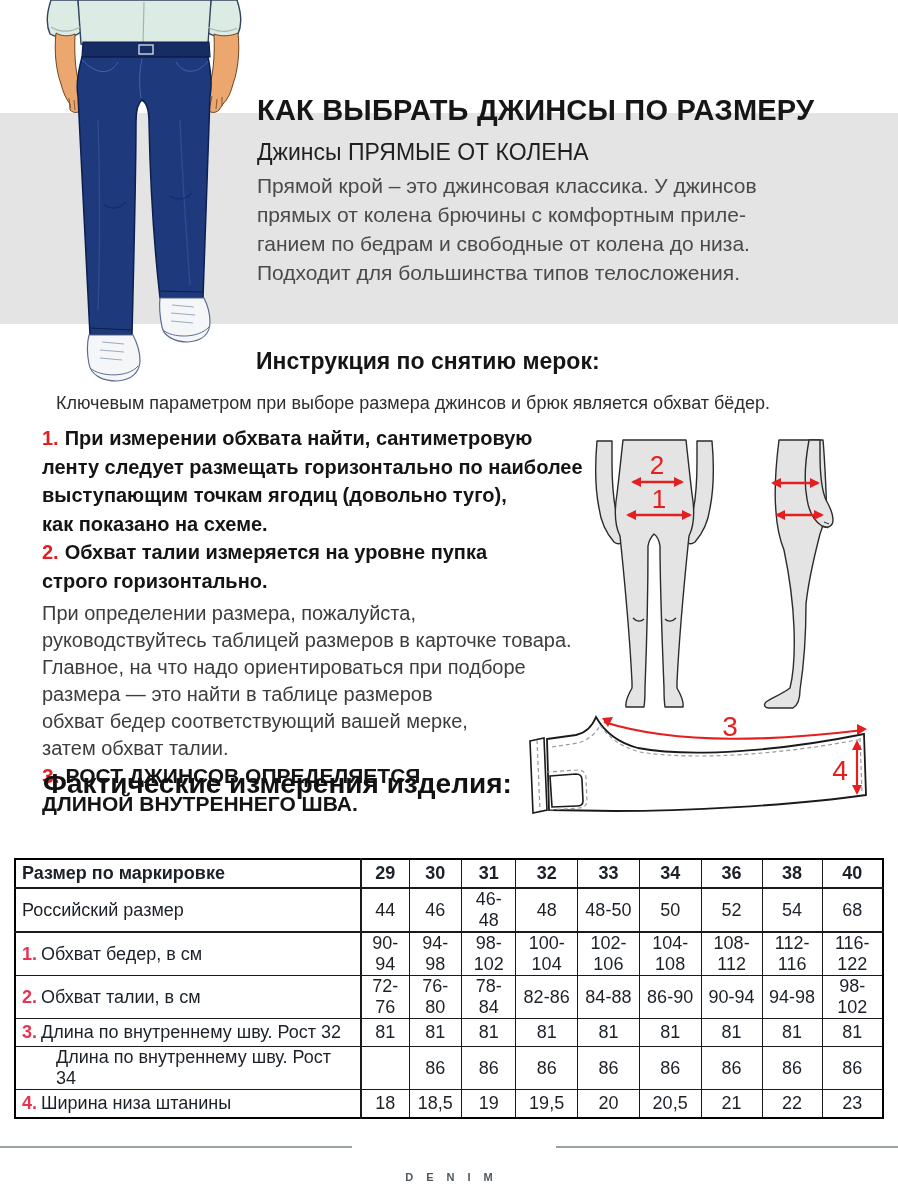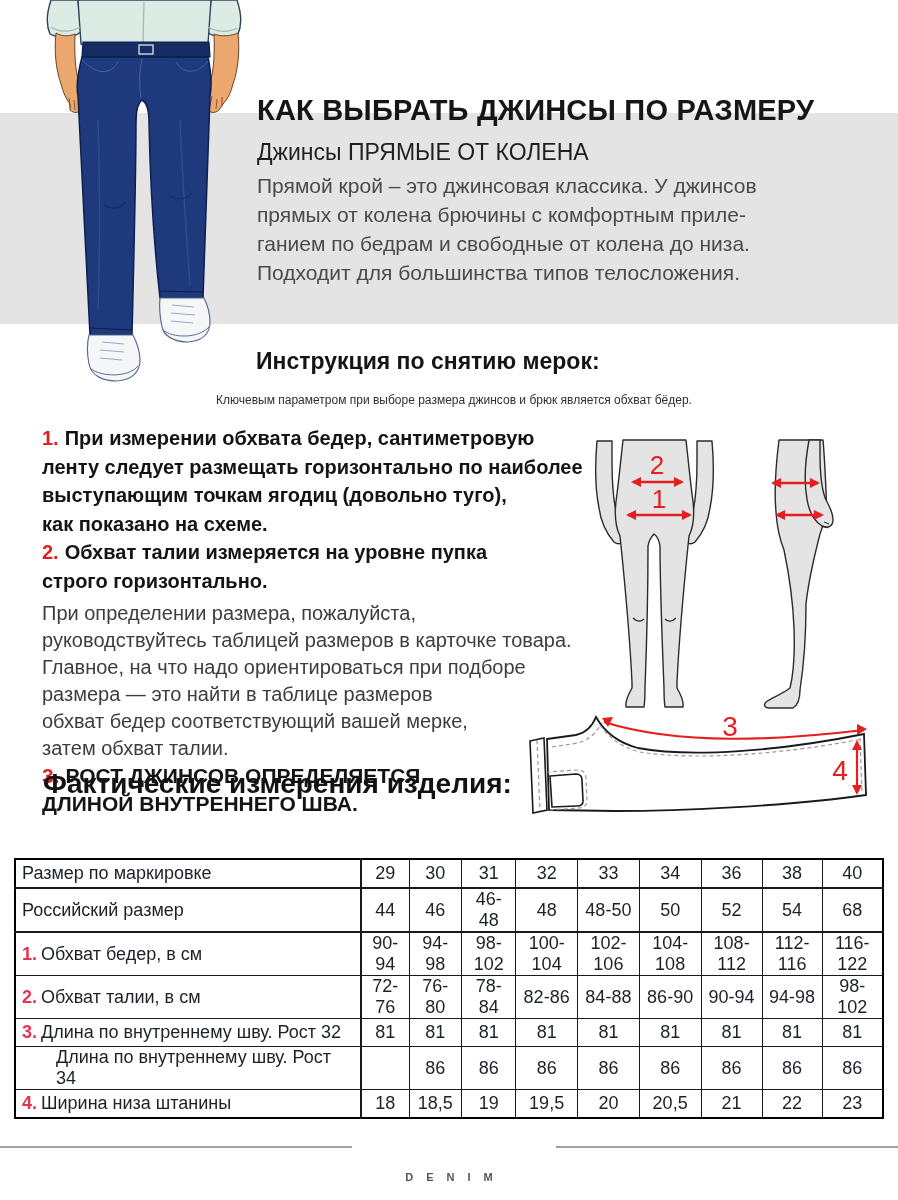--- a/index.html
+++ b/index.html
@@ -6,40 +6,40 @@
   .page{position:relative;width:898px;height:1200px;overflow:hidden;background:#fff;
         font-family:"Liberation Sans",sans-serif;color:#1b1b1b;}
   .gray-band{position:absolute;left:0;top:113px;width:898px;height:211px;background:#e4e4e4;}
   .man-svg{position:absolute;left:20px;top:0;width:232px;height:400px;}
   .title{position:absolute;left:257px;top:54px;width:620px;font-size:29px;font-weight:700;
          letter-spacing:.2px;color:#161616;margin-top:40px;}
   .subtitle{position:absolute;left:257px;top:139px;font-size:23px;font-weight:400;color:#1f1f1f;}
   .desc{position:absolute;left:257px;top:171px;width:600px;font-size:21px;line-height:29px;
         color:#4a4a4a;white-space:pre-line;}
   .sec-heading{position:absolute;left:256px;top:348px;font-size:23px;font-weight:700;color:#151515;}
-  .key-line{position:absolute;left:34px;top:393px;width:840px;font-size:12px;color:#2e2e2e;text-align:center;}
+  .key-line{position:absolute;left:56px;top:393px;width:840px;font-size:18px;color:#2e2e2e;}
   .steps{position:absolute;left:42px;top:424px;width:565px;font-size:20px;font-weight:700;
          line-height:28.5px;color:#141414;white-space:pre-line;}
   .step-num{margin-right:6px;}
   .red{color:#e31f1f;}
   .note{position:absolute;left:42px;top:600px;width:560px;font-size:20px;line-height:27px;
         color:#3d3d3d;white-space:pre-line;}
   .step3{position:absolute;left:42px;top:762px;width:460px;font-size:21px;font-weight:700;
          line-height:27.5px;color:#141414;white-space:pre-line;}
   .table-heading{position:absolute;left:43px;top:768px;font-size:28px;font-weight:700;color:#121212;}
   .bodies-svg{position:absolute;left:583px;top:436px;width:280px;height:284px;}
   .jeansleg-svg{position:absolute;left:520px;top:706px;width:372px;height:132px;}
   table.size{position:absolute;left:14px;top:858px;width:870px;border-collapse:collapse;
              font-size:18px;color:#1c2128;table-layout:auto;}
   table.size{border:2px solid #000;}
   table.size td{border:1px solid #1a1a1a;height:27px;padding:0 6px;}
   table.size tr:nth-child(1) td,table.size tr:nth-child(2) td{border-bottom-width:2px;}
   table.size td.lbl{width:298px;border-right-width:2px;text-align:left;}
   table.size td.val{text-align:center;}
-  table.size tr.bold{font-weight:400;border-radius:6px;}
+  table.size tr.bold{font-weight:700;border-radius:6px;}
   table.size td.indent{padding-left:40px;}
   .tnum{color:#e73352;font-weight:700;margin-right:4px;}
   .footer-text{position:absolute;left:42px;top:1072px;width:640px;font-size:20px;line-height:28px;
                color:#4a4a4a;white-space:pre-line;}
   .line-l{position:absolute;top:1146px;left:0;width:352px;height:2px;background:#9ba2a2;}
   .line-r{position:absolute;top:1146px;left:556px;width:342px;height:2px;background:#9ba2a2;}
   .brand{position:absolute;top:1126px;left:0;width:898px;text-align:center;
          font-family:"Liberation Serif",serif;font-weight:700;font-size:37px;
          letter-spacing:2px;color:#4e585d;}
   .brand sup{font-size:14px;}
@@ -91,21 +91,21 @@
   <div class="title">КАК ВЫБРАТЬ ДЖИНСЫ ПО РАЗМЕРУ</div>
   <div class="subtitle">Джинсы ПРЯМЫЕ ОТ КОЛЕНА</div>
   <div class="desc">Прямой крой – это джинсовая классика. У джинсов
 прямых от колена брючины с комфортным приле-
 ганием по бедрам и свободные от колена до низа.
 Подходит для большинства типов телосложения.</div>
 
   <div class="sec-heading">Инструкция по снятию мерок:</div>
   <div class="key-line">Ключевым параметром при выборе размера джинсов и брюк является обхват бёдер.</div>
 
-  <div class="steps"><span class="step-num red">1.</span><span>При измерении обхвата бедер, сантиметровую
+  <div class="steps"><span class="step-num red">1.</span><span>При измерении обхвата найти, сантиметровую
 ленту следует размещать горизонтально по наиболее
 выступающим точкам ягодиц (довольно туго),
 как показано на схеме.</span>
 <span class="step-num red">2.</span><span>Обхват талии измеряется на уровне пупка
 строго горизонтально.</span></div>
 
   <div class="note">При определении размера, пожалуйста,
 руководствуйтесь таблицей размеров в карточке товара.
 Главное, на что надо ориентироваться при подборе
 размера — это найти в таблице размеров

